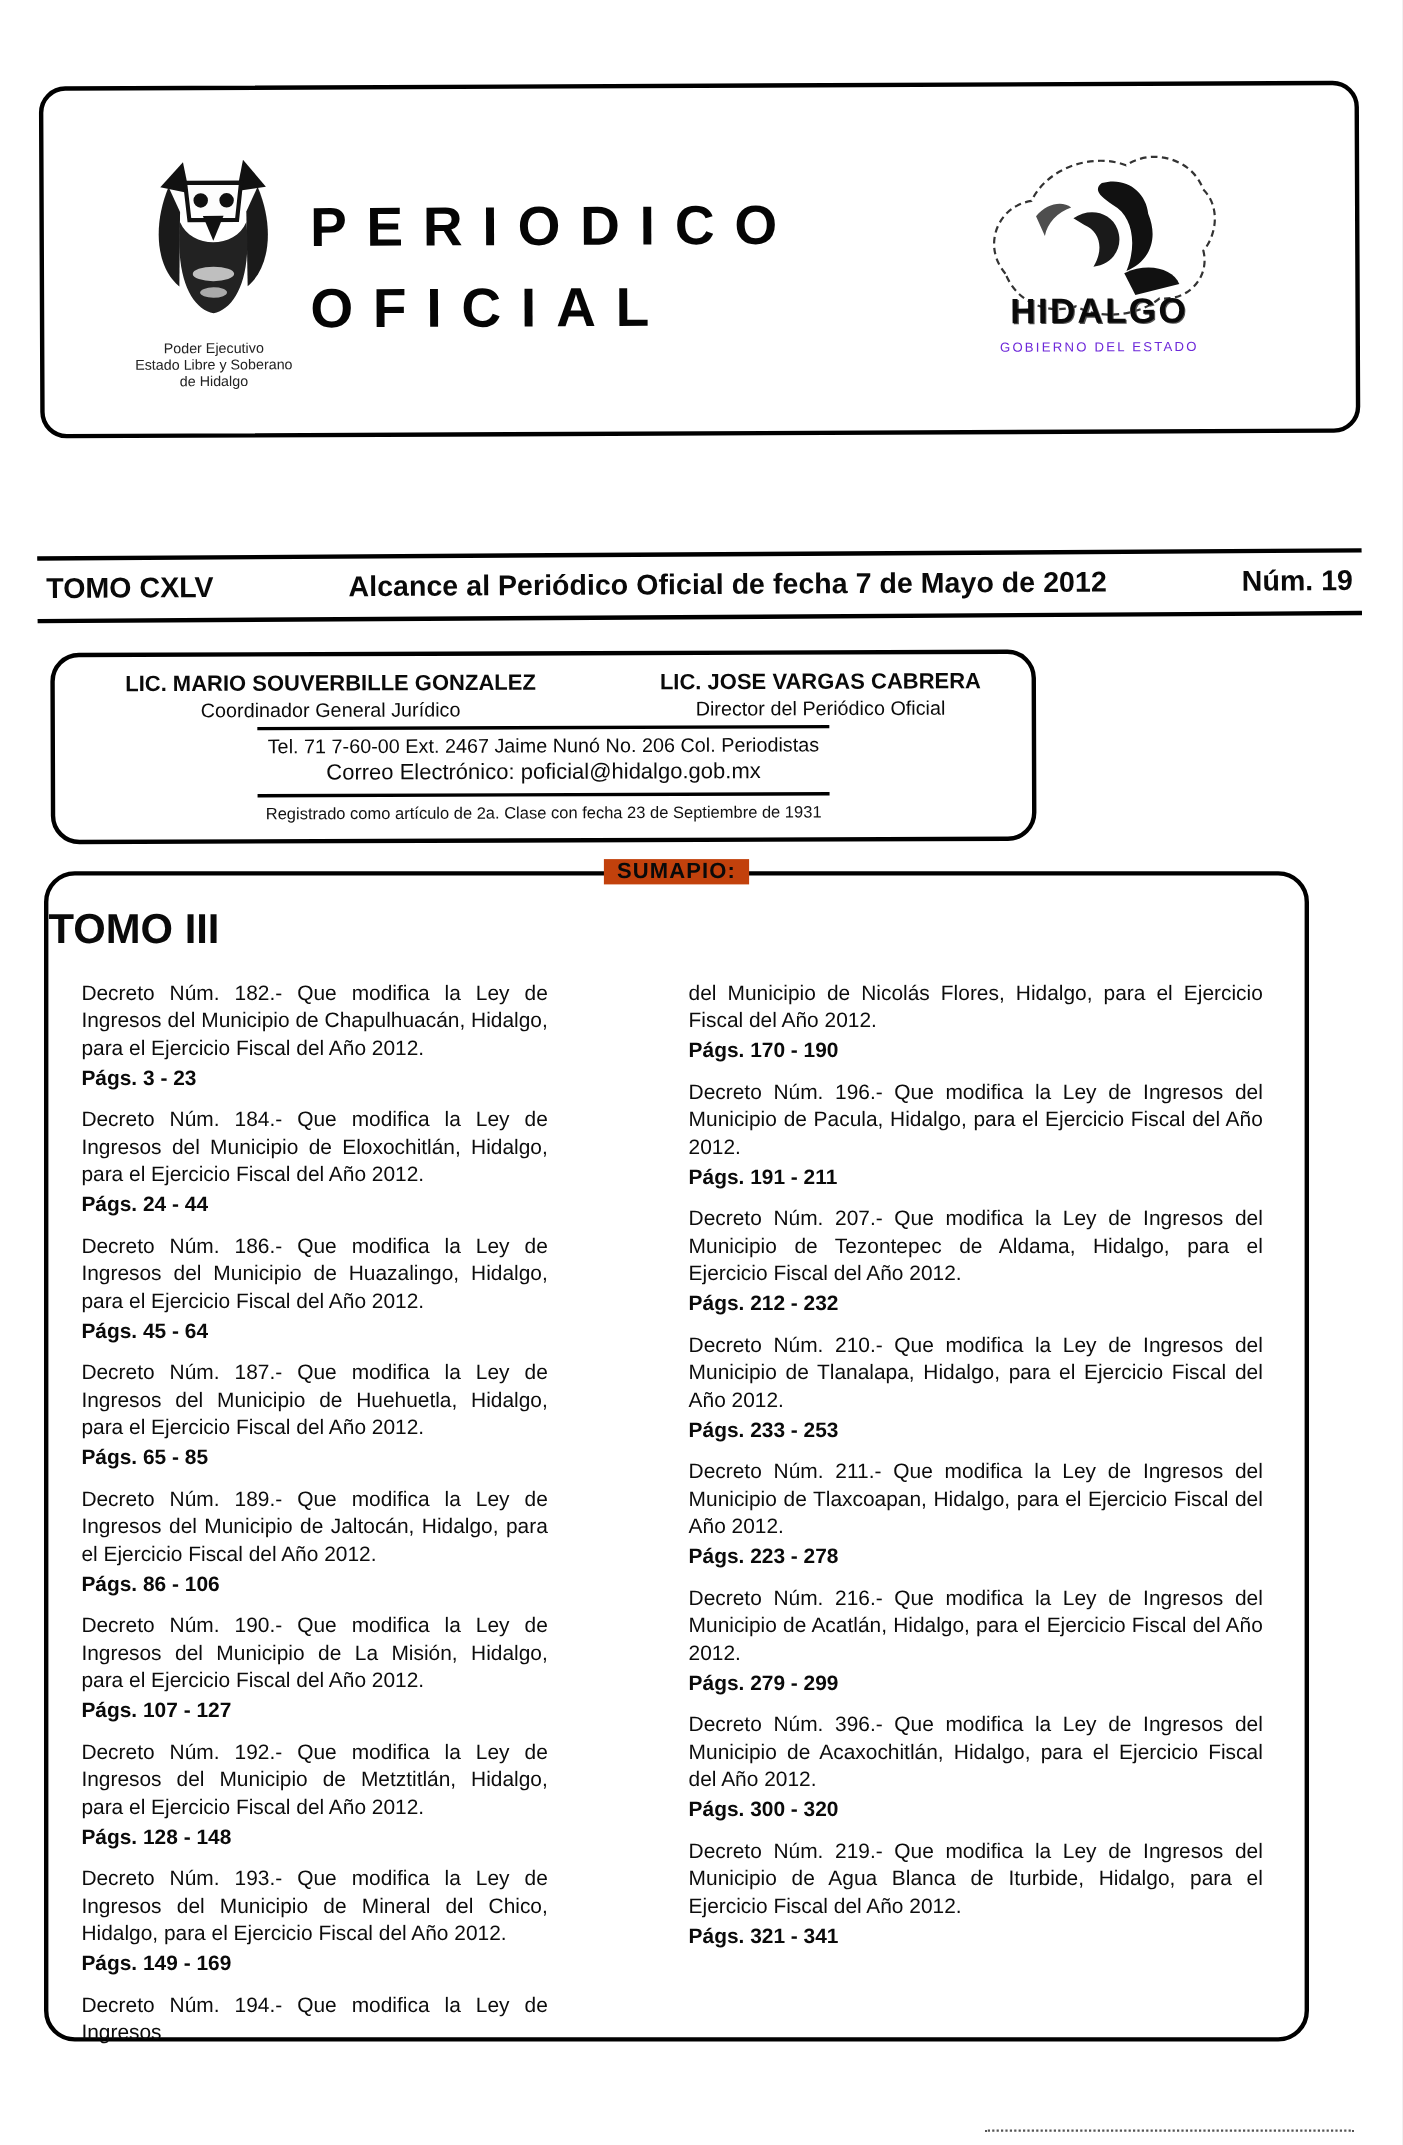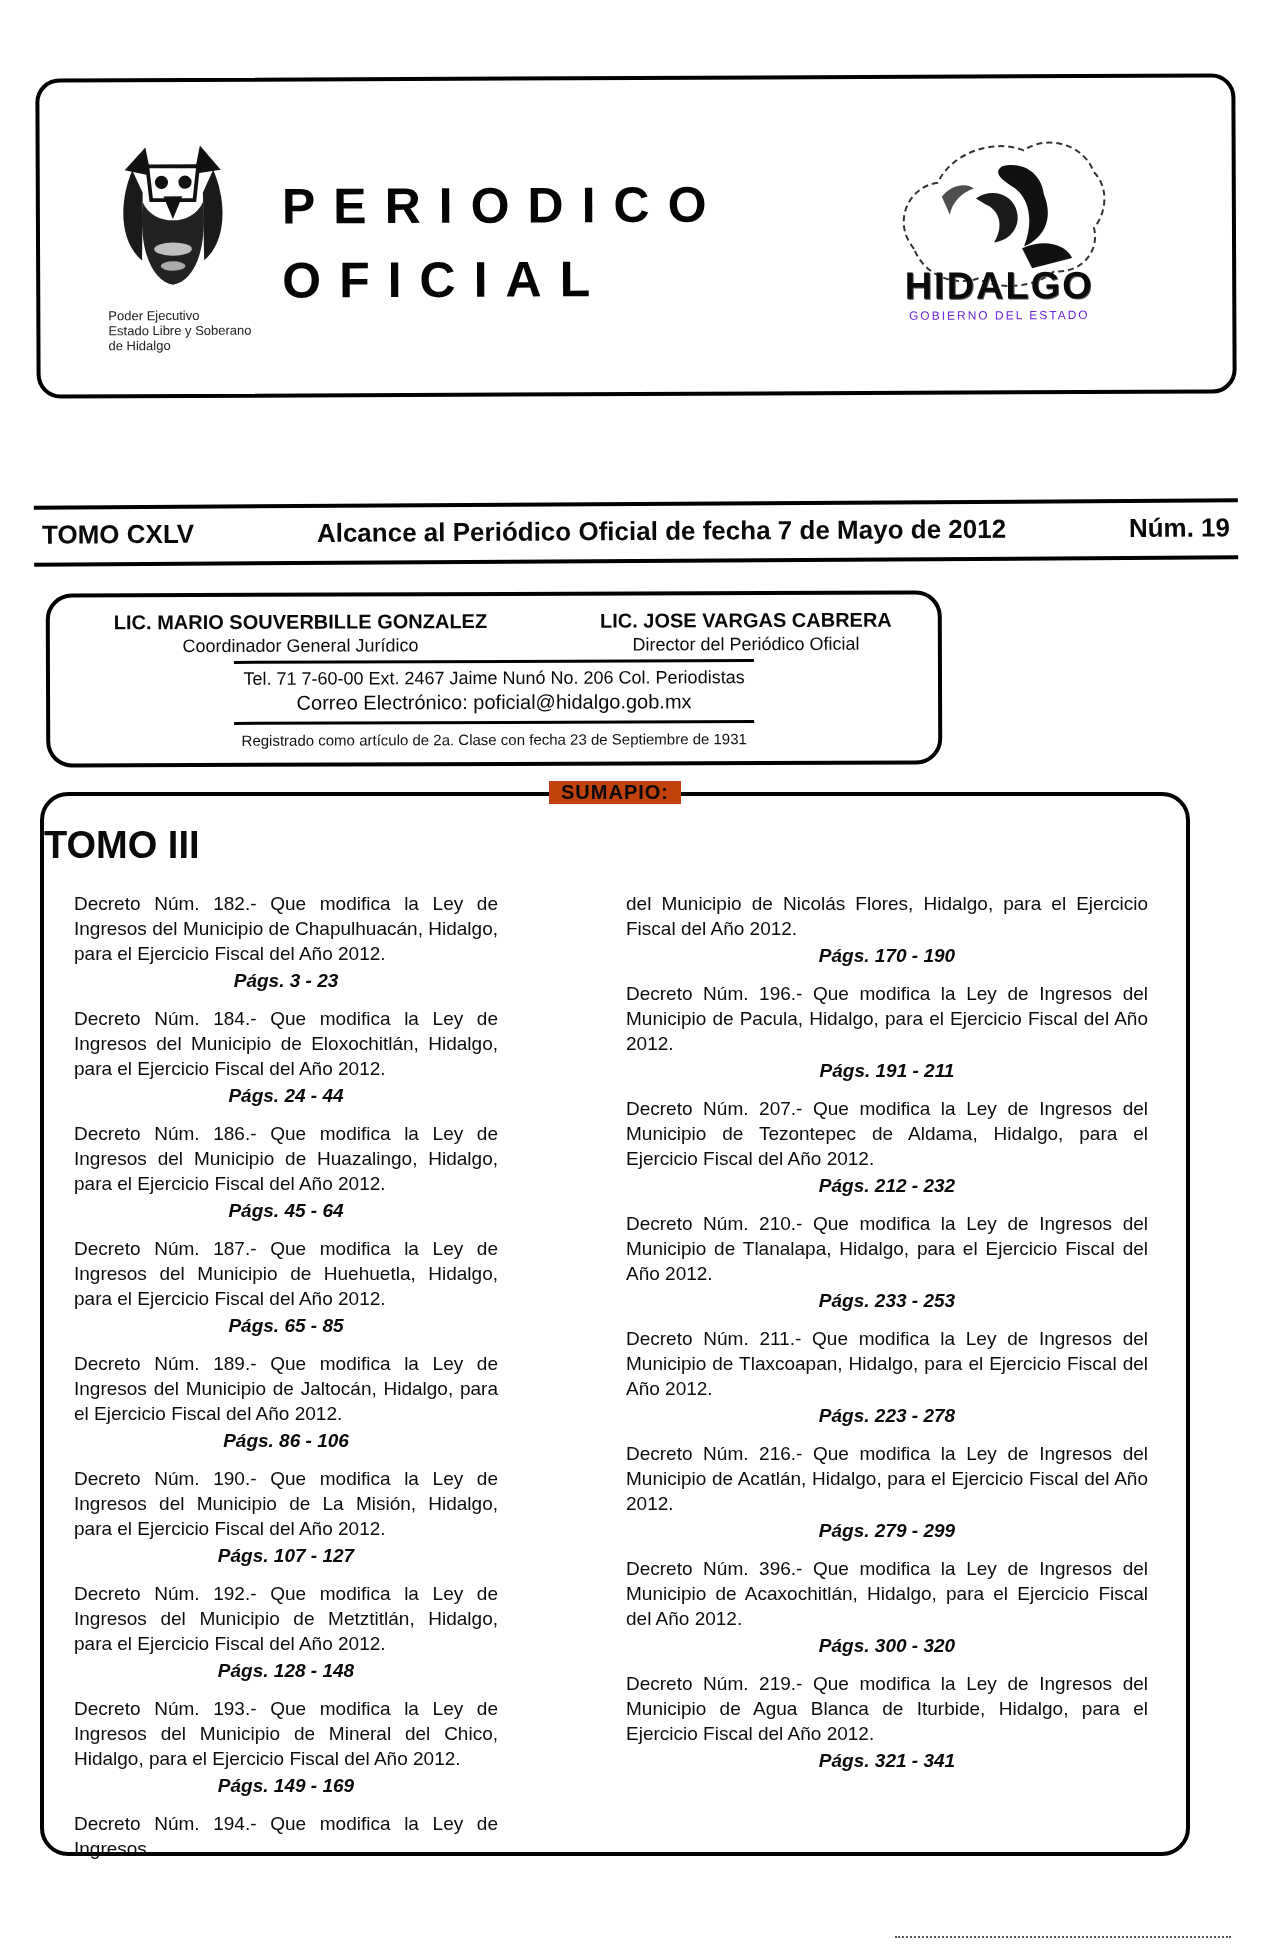--- a/index.html
+++ b/index.html
@@ -12,31 +12,31 @@
     color:#0a0a0a;
     overflow:hidden;
   }
 
   
   .masthead{
     position:absolute;left:36px;top:76px;width:1192px;height:312px;
     border:4px solid #000;border-radius:24px;
     transform:rotate(-0.25deg);
   }
-  .seal-wrap{position:absolute;left:68px;top:56px;width:150px;}
+  .seal-wrap{position:absolute;left:79px;top:56px;width:150px;text-align:center;}
   .seal-caption{margin-top:6px;font-size:13px;line-height:15px;color:#222;}
   .mast-title{
     position:absolute;left:242px;top:88px;
     font-size:50px;font-weight:bold;letter-spacing:0.36em;
     line-height:74px;white-space:nowrap;color:#050505;
   }
   .hidalgo-wrap{position:absolute;right:116px;top:48px;width:234px;height:230px;}
   .hidalgo-text{
     position:absolute;left:50%;top:138px;transform:translateX(-50%);
-    font-size:38px;font-weight:bold;letter-spacing:2px;color:#0a0a0a;
+    font-size:32px;font-weight:bold;letter-spacing:2px;color:#0a0a0a;
     text-shadow:1px 1px 0 #555;
     text-align:center;
   }
   .hidalgo-subtext{
     position:absolute;left:50%;top:182px;transform:translateX(-50%);
     font-size:12px;letter-spacing:2px;color:#6d28d9;white-space:nowrap;
   }
 
   
   .edition-bar{
@@ -78,21 +78,21 @@
     position:absolute;top:-15px;left:50%;transform:translateX(-50%);
     background:#c2410c;padding:0 12px;font-weight:bold;font-size:20px;
     letter-spacing:1px;
   }
   .tomo-heading{text-align:left;font-size:38px;font-weight:bold;margin-top:28px;}
   .cols{display:flex;justify-content:space-between;padding:24px 38px 0 30px;}
   .col-left{width:424px;}
   .col-right{width:522px;}
   .entry{margin-bottom:14px;}
   .entry-text{margin:0;font-size:19px;line-height:25px;text-align:justify;color:#0c0c0c;}
-  .entry-pages{margin:4px 0 0 0;font-size:19px;font-weight:bold;text-align:center;font-style:italic;}
+  .entry-pages{margin:4px 0 0 0;font-size:19px;font-weight:bold;text-align:left;}
 
   .bottom-dots{
     position:absolute;right:44px;bottom:12px;width:336px;
     border-bottom:2px dotted #555;height:0;
   }
 </style>
 </head>
 <body>
 
 <div class="page">

